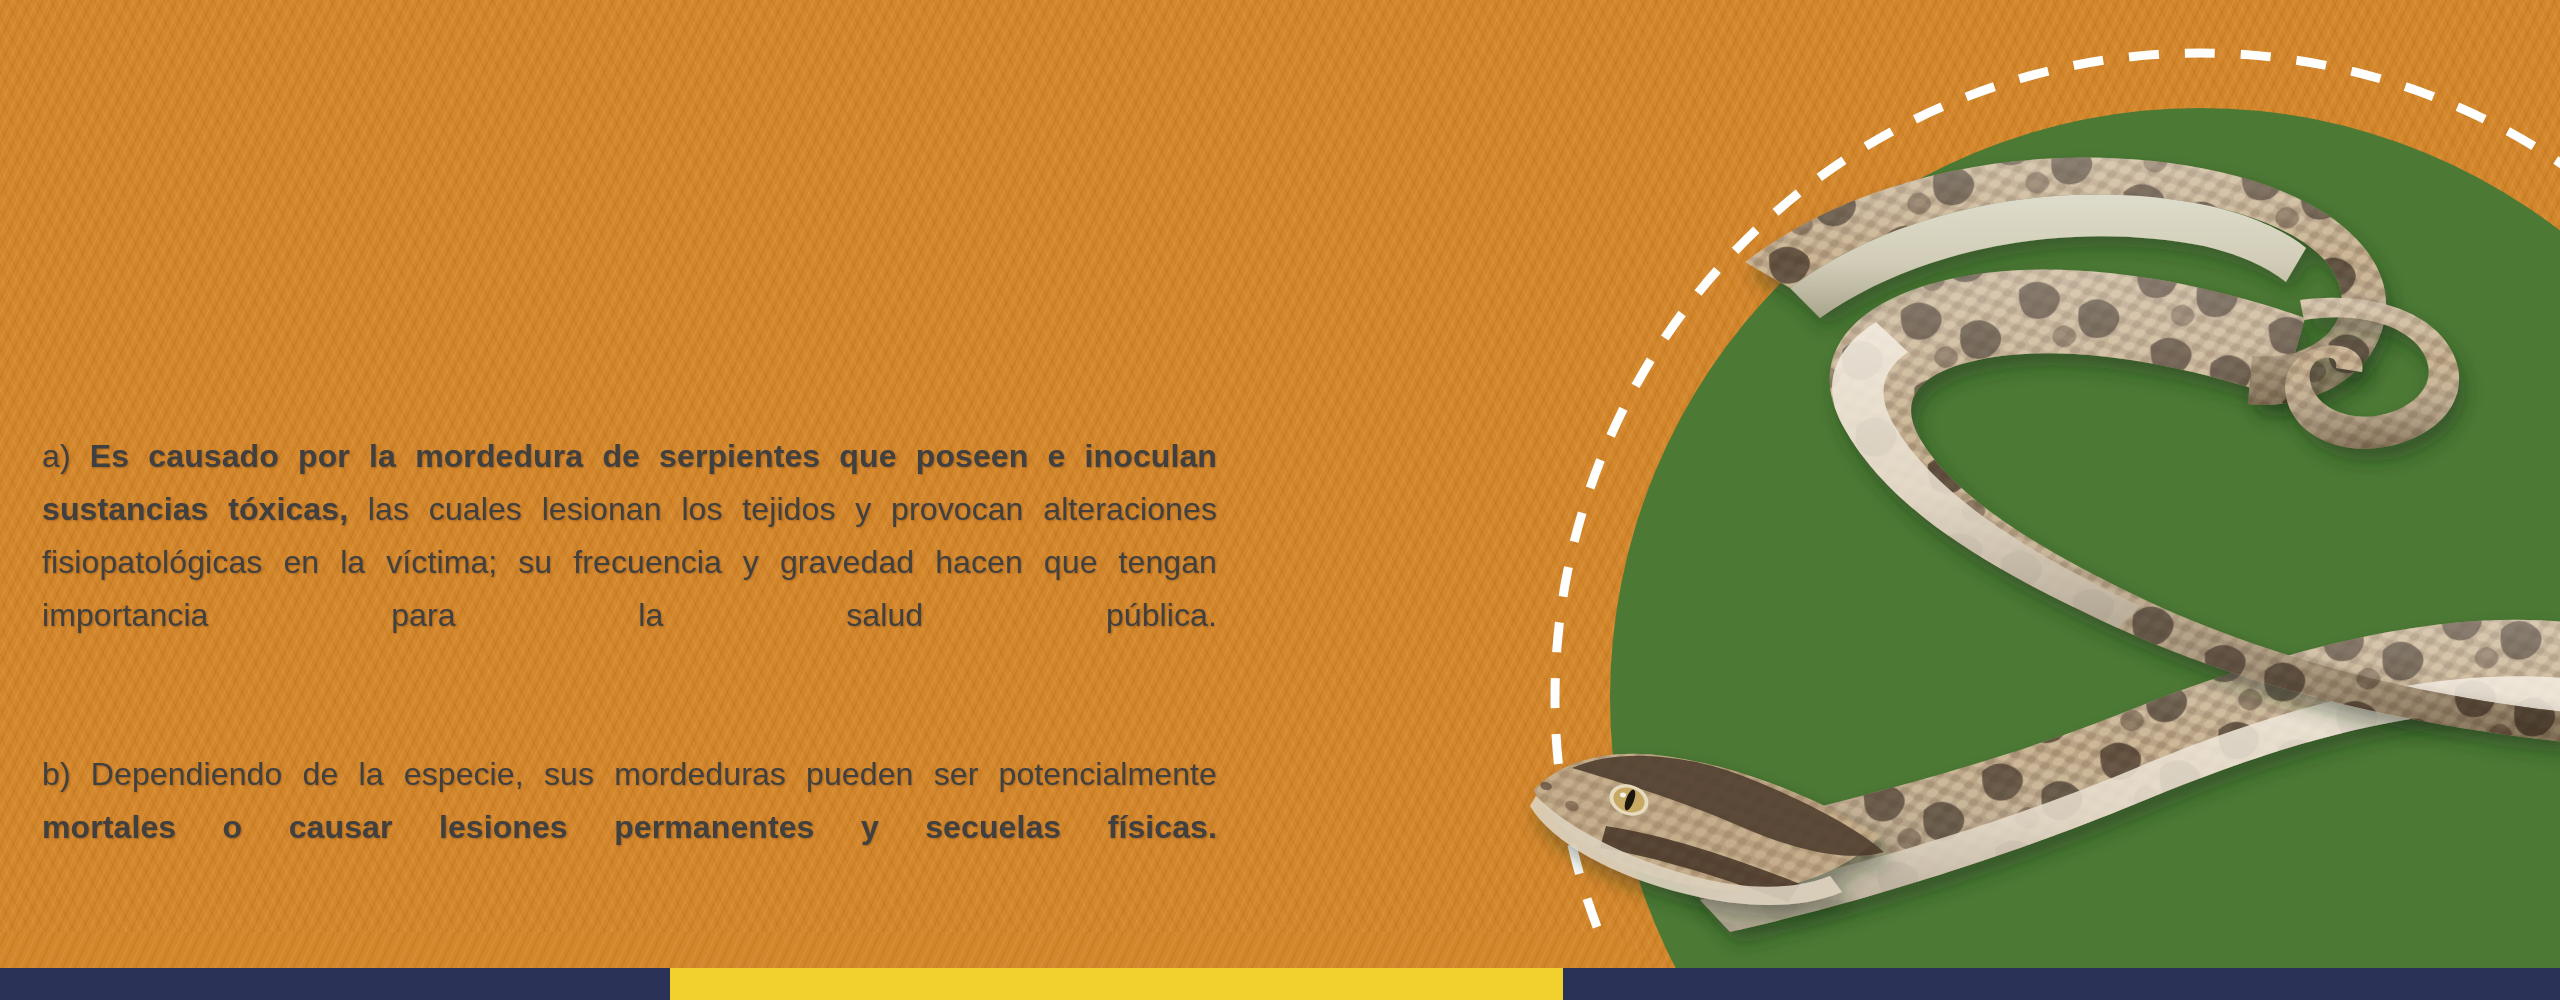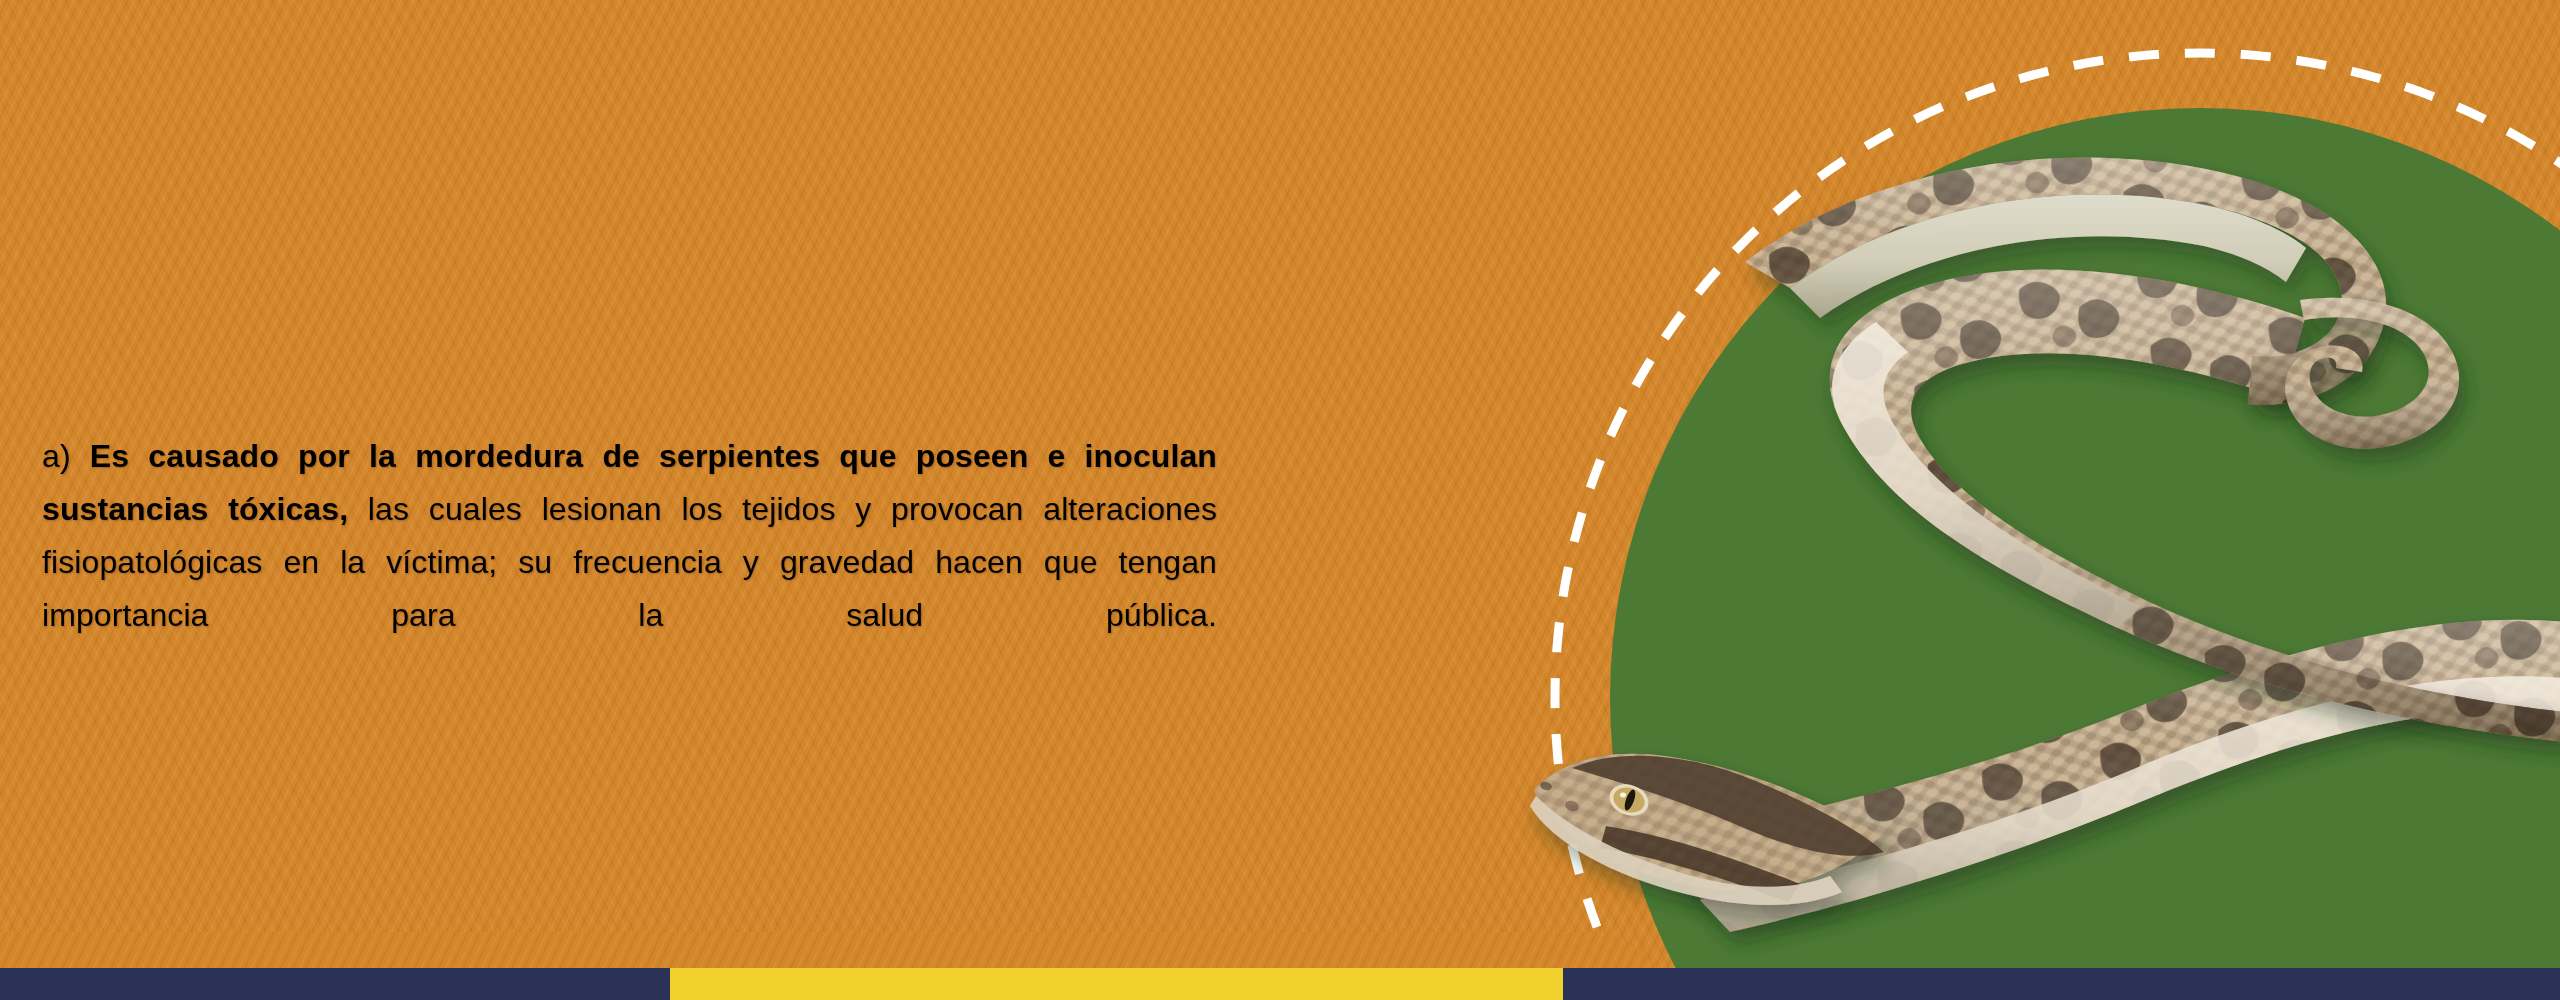--- a/index.html
+++ b/index.html
@@ -59,21 +59,21 @@
     width:2560px; height:1000px;
     overflow:hidden;
     pointer-events:none;
   }
 
   
   #text-column {
     position:absolute;
     left:42px; top:430px;
     width:1175px;
-    color:#000000;
+    color:#404040;
     font-size:32px;
     line-height:53px;
     text-align:justify;
     text-shadow:1px 1px 2px rgba(110,60,10,0.45);
     letter-spacing:0.1px;
   }
   #text-column p { margin:0; }
   #para-b { margin-top:53px !important; }
   .bold { font-weight:bold; }
   .lead { font-weight:normal; }
@@ -363,20 +363,21 @@
 
         <ellipse cx="1572" cy="806" rx="7" ry="5" transform="rotate(18 1572 806)" fill="#6a5342" opacity="0.6"></ellipse>
       </g>
 
     </g>
   </svg>
 
   <div id="text-column">
     <p id="para-a" class="just-all"><span class="lead">a)</span><span class="bold"> </span><span class="bold">Es causado por la mordedura de serpientes que poseen e inoculan sustancias tóxicas,</span><span> las cuales lesionan los tejidos y provocan alteraciones fisiopatológicas en la víctima; su frecuencia y gravedad hacen que tengan importancia para la salud pública.</span></p>
 
+    <p id="para-b" class="just-all"><span class="lead">b)</span><span> Dependiendo de la especie, sus mordeduras pueden ser potencialmente </span><span class="bold">mortales o causar lesiones permanentes y secuelas físicas.</span></p>
   </div>
 
   <div id="orange-slab"></div>
 
   <div id="bottom-bar">
     <div class="bar-navy-left"></div>
     <div class="bar-yellow"></div>
     <div class="bar-navy-right"></div>
   </div>
 

